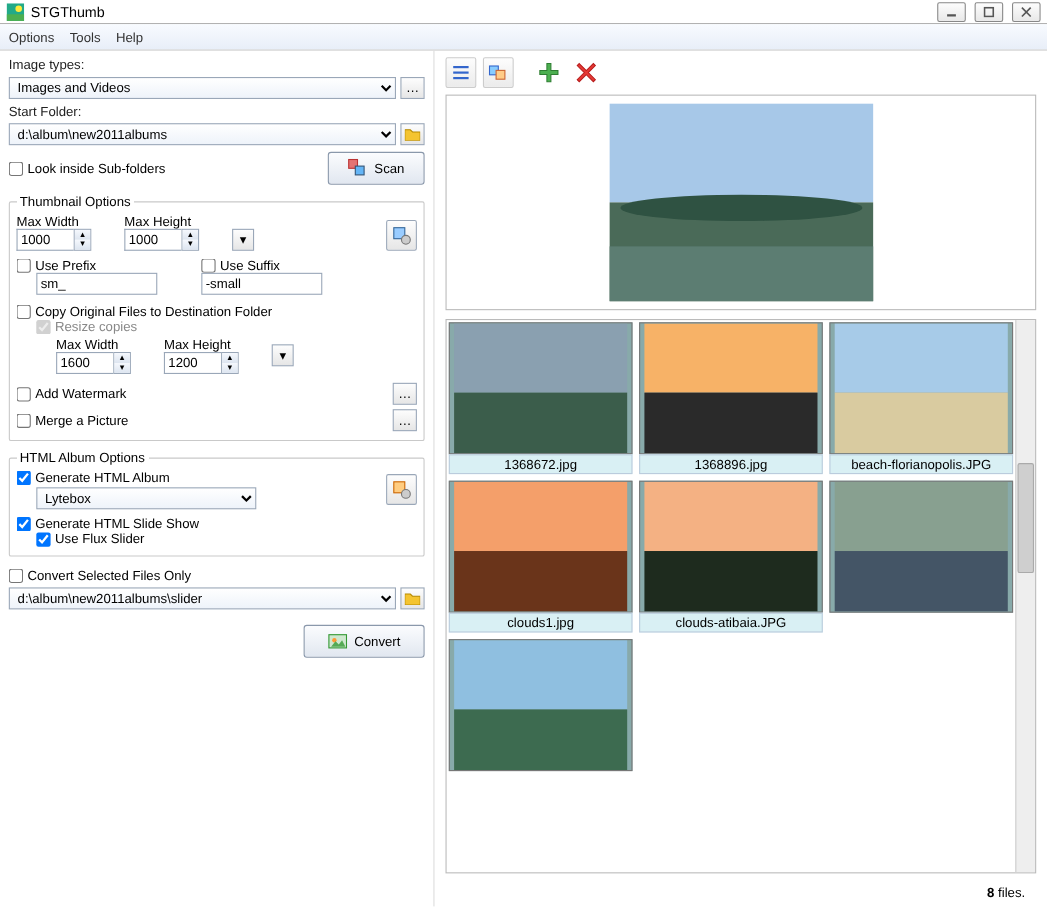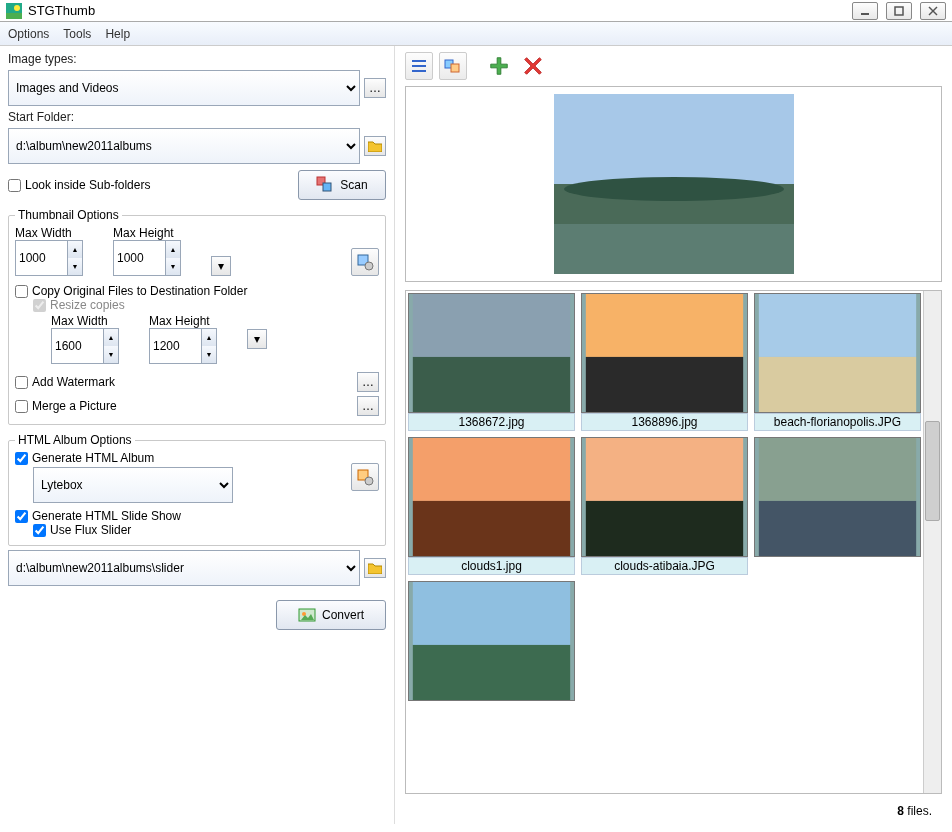--- a/index.html
+++ b/index.html
@@ -13,21 +13,21 @@
 .menubar { height: 24px; background: linear-gradient(#f8fbff, #e8eef8); display: flex; align-items: center; padding: 0 8px; gap: 14px; border-bottom: 1px solid #ccc; }
 .menubar span { color: #333; cursor: default; text-align: center; }
 
 .content { display: flex; height: calc(832px - 30px - 24px); }
 
 .left-panel { width: 395px; border-right: 1px solid #ddd; padding: 6px 8px; display: flex; flex-direction: column; gap: 4px; overflow: hidden; }
 .right-panel { flex: 1; display: flex; flex-direction: column; padding: 6px 6px 0 6px; }
 
 label.fld { color: #222; }
 .row { display: flex; align-items: center; gap: 4px; }
-select, input[type=text] { border: 1px solid #9aa7b8; background: #fff; height: 36px; padding: 0 3px; font-size: 12px; }
+select, input[type=text] { border: 1px solid #9aa7b8; background: #fff; height: 20px; padding: 0 3px; font-size: 12px; }
 select { background: linear-gradient(#fff,#eef3fa); }
 .btn-sq { width: 22px; height: 20px; border: 1px solid #9aa7b8; background: linear-gradient(#fdfdfd,#e6e6e6); display: flex; align-items: center; justify-content: center; }
 
 .check { display: flex; align-items: center; gap: 4px; }
 .check input { width: 13px; height: 13px; }
 .check span.g { color: #888; }
 
 .scan-btn, .convert-btn { border: 1px solid #8a98ab; background: linear-gradient(#fbfcfe,#e1e7f0); height: 30px; display: flex; align-items: center; justify-content: center; gap: 6px; border-radius: 3px; }
 .scan-btn { width: 88px; }
 .convert-btn { width: 110px; }
@@ -159,20 +159,36 @@
         <button class="btn-sq" style="width:20px">▾</button>
         <span style="flex:1"></span>
         <button class="icon-btn-set">
           <svg width="18" height="18">
               <rect x="2" y="2" width="10" height="10" fill="#9cf" stroke="#369"></rect>
               <circle cx="13" cy="13" r="4" fill="#ccc" stroke="#777"></circle>
             </svg>
         </button>
       </div>
 
+      <div class="row" style="gap:40px; margin-top:6px;">
+        <div>
+          <label class="check">
+            <input type="checkbox" style="">
+              <span>Use Prefix</span>
+          </label>
+          <input type="text" style="width: 110px; margin-left: 18px;" value="sm_">
+        </div>
+        <div>
+          <label class="check">
+            <input type="checkbox" style="">
+              <span>Use Suffix</span>
+          </label>
+          <input type="text" style="width: 110px;" value="-small">
+        </div>
+      </div>
 
       <label class="check" style="margin-top:8px;">
         <input type="checkbox" style="">
           <span>Copy Original Files to Destination Folder</span>
       </label>
       <label class="check" style="margin-left:18px;">
         <input type="checkbox" checked="" disabled="" style="">
           <span class="g">Resize copies</span>
       </label>
 
@@ -238,20 +254,24 @@
       <label class="check" style="margin-top:6px;">
           <input type="checkbox" checked="" style="">
           <span>Generate HTML Slide Show</span>
         </label>
       <label class="check" style="margin-left:18px;">
           <input type="checkbox" checked="" style="">
           <span>Use Flux Slider</span>
         </label>
     </fieldset>
 
+    <label class="check" style="margin-top:6px;">
+        <input type="checkbox" style="">
+        <span>Convert Selected Files Only</span>
+      </label>
 
     <div class="row">
       <select style="flex:1"><option>d:\album\new2011albums\slider</option></select>
       <button class="btn-sq">
         <svg width="14" height="12">
             <path d="M0 2h5l2 2h7v8H0z" fill="#f4c430" stroke="#b58900"></path>
           </svg>
       </button>
     </div>
 

